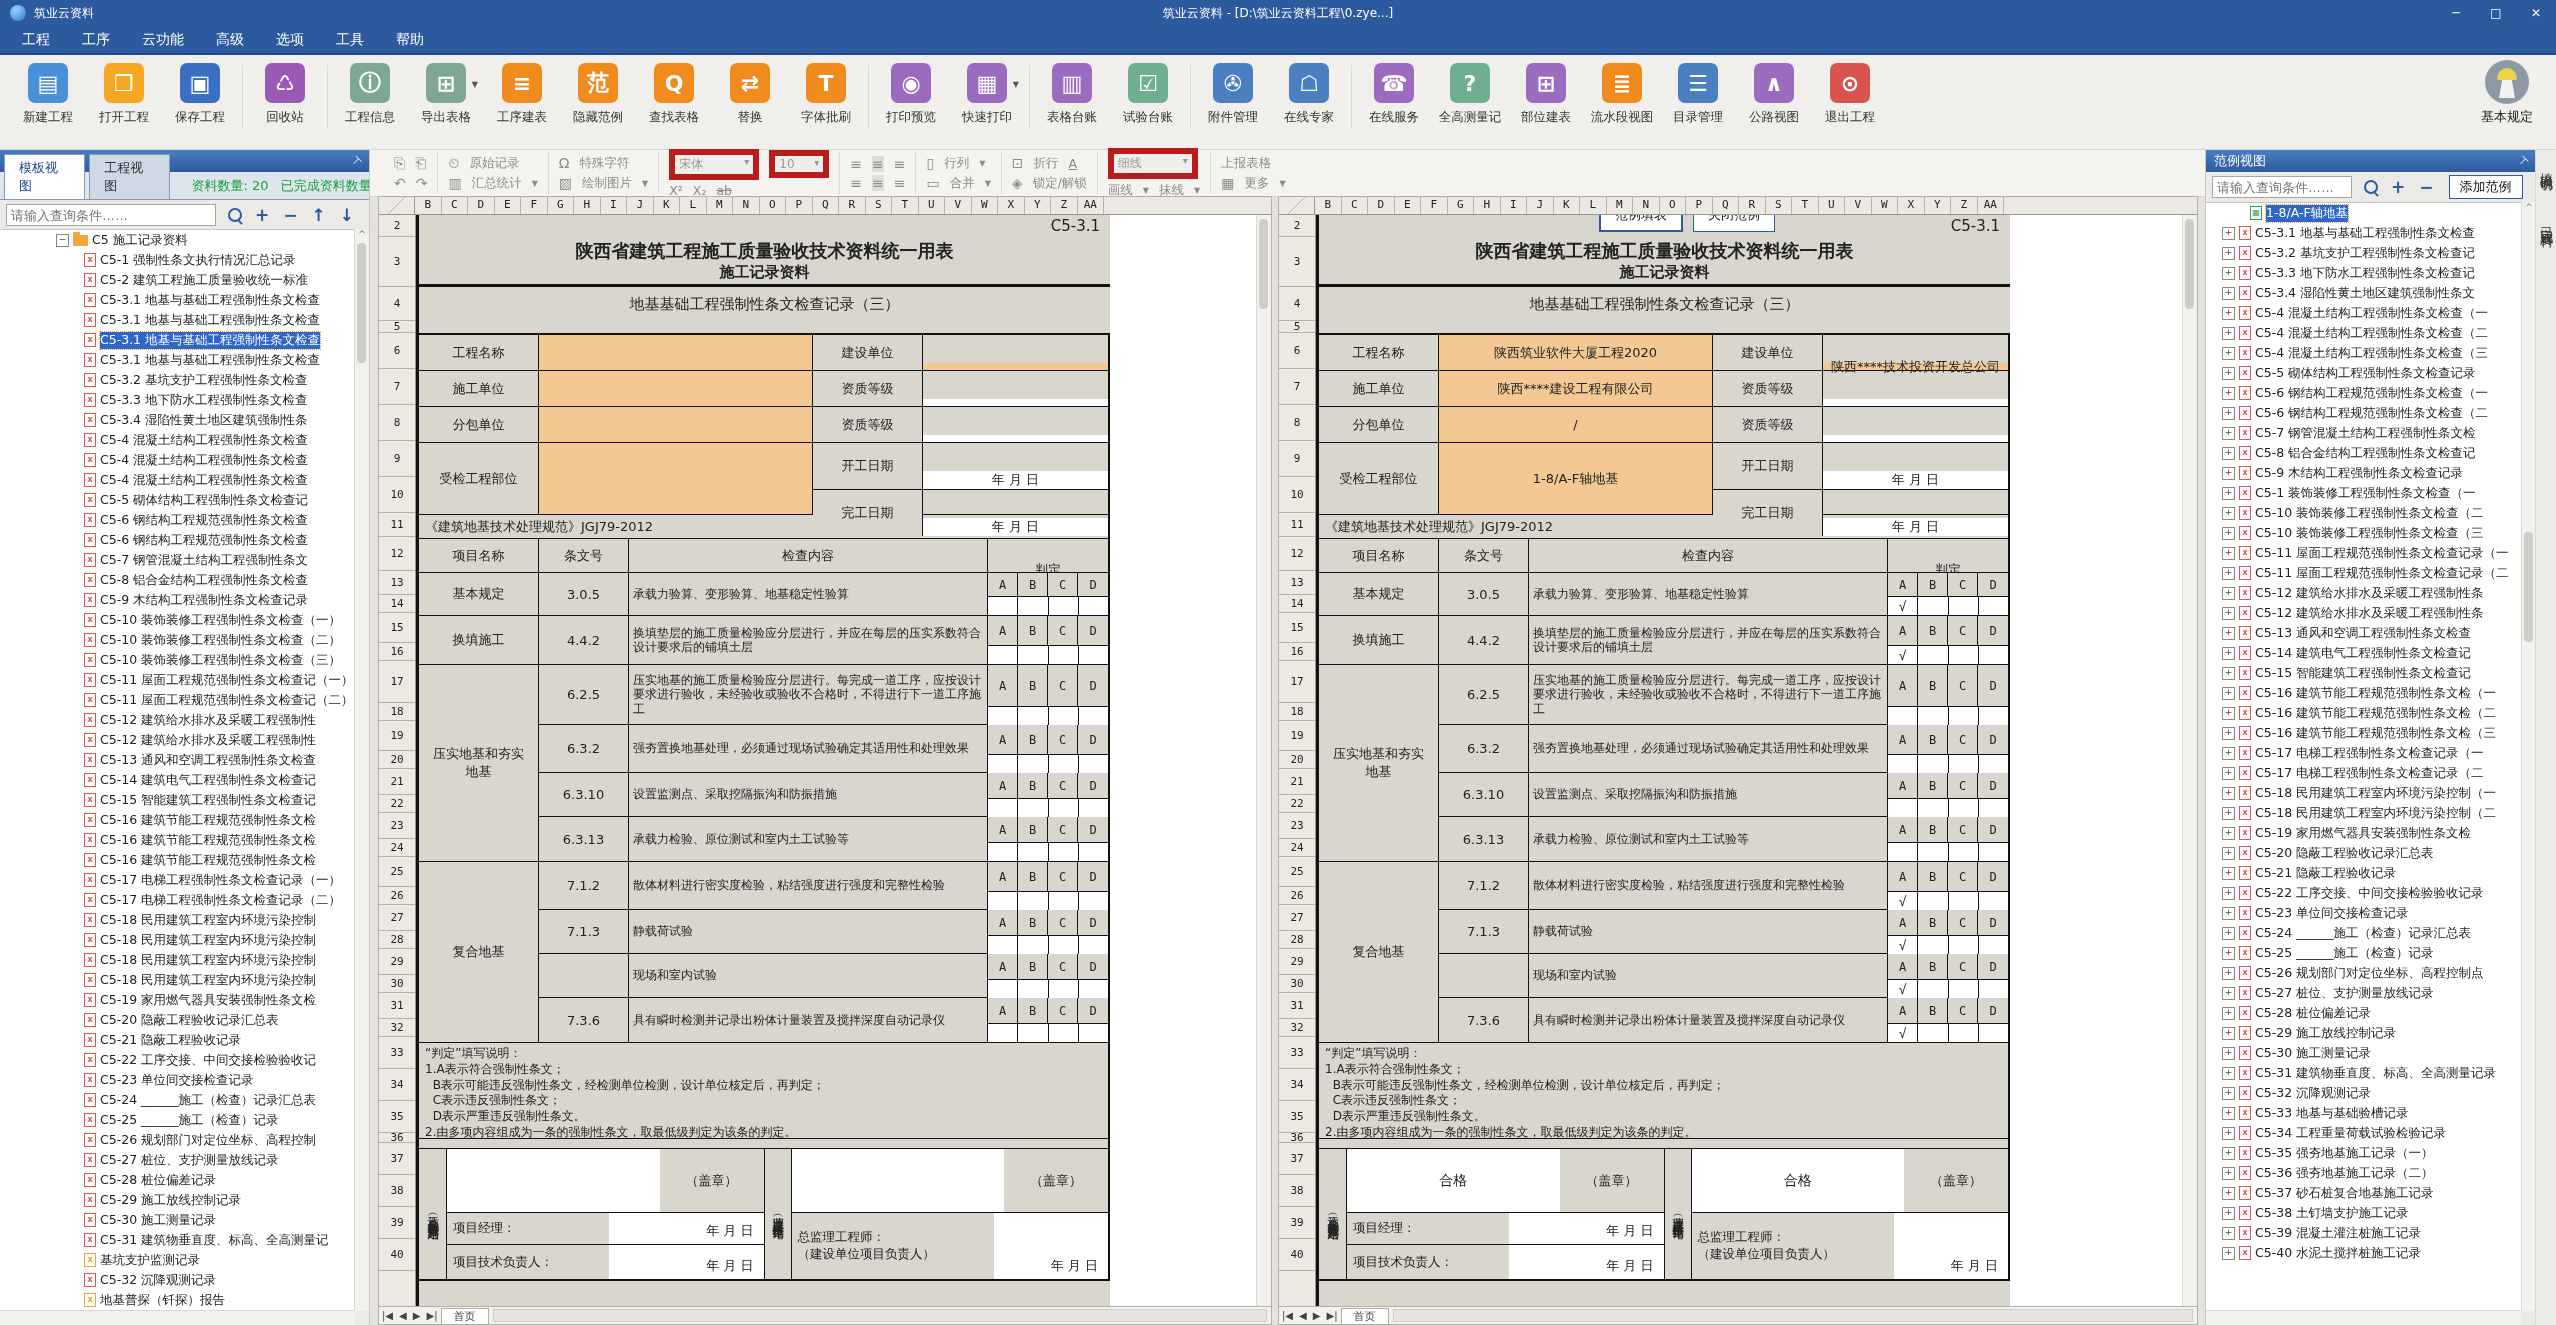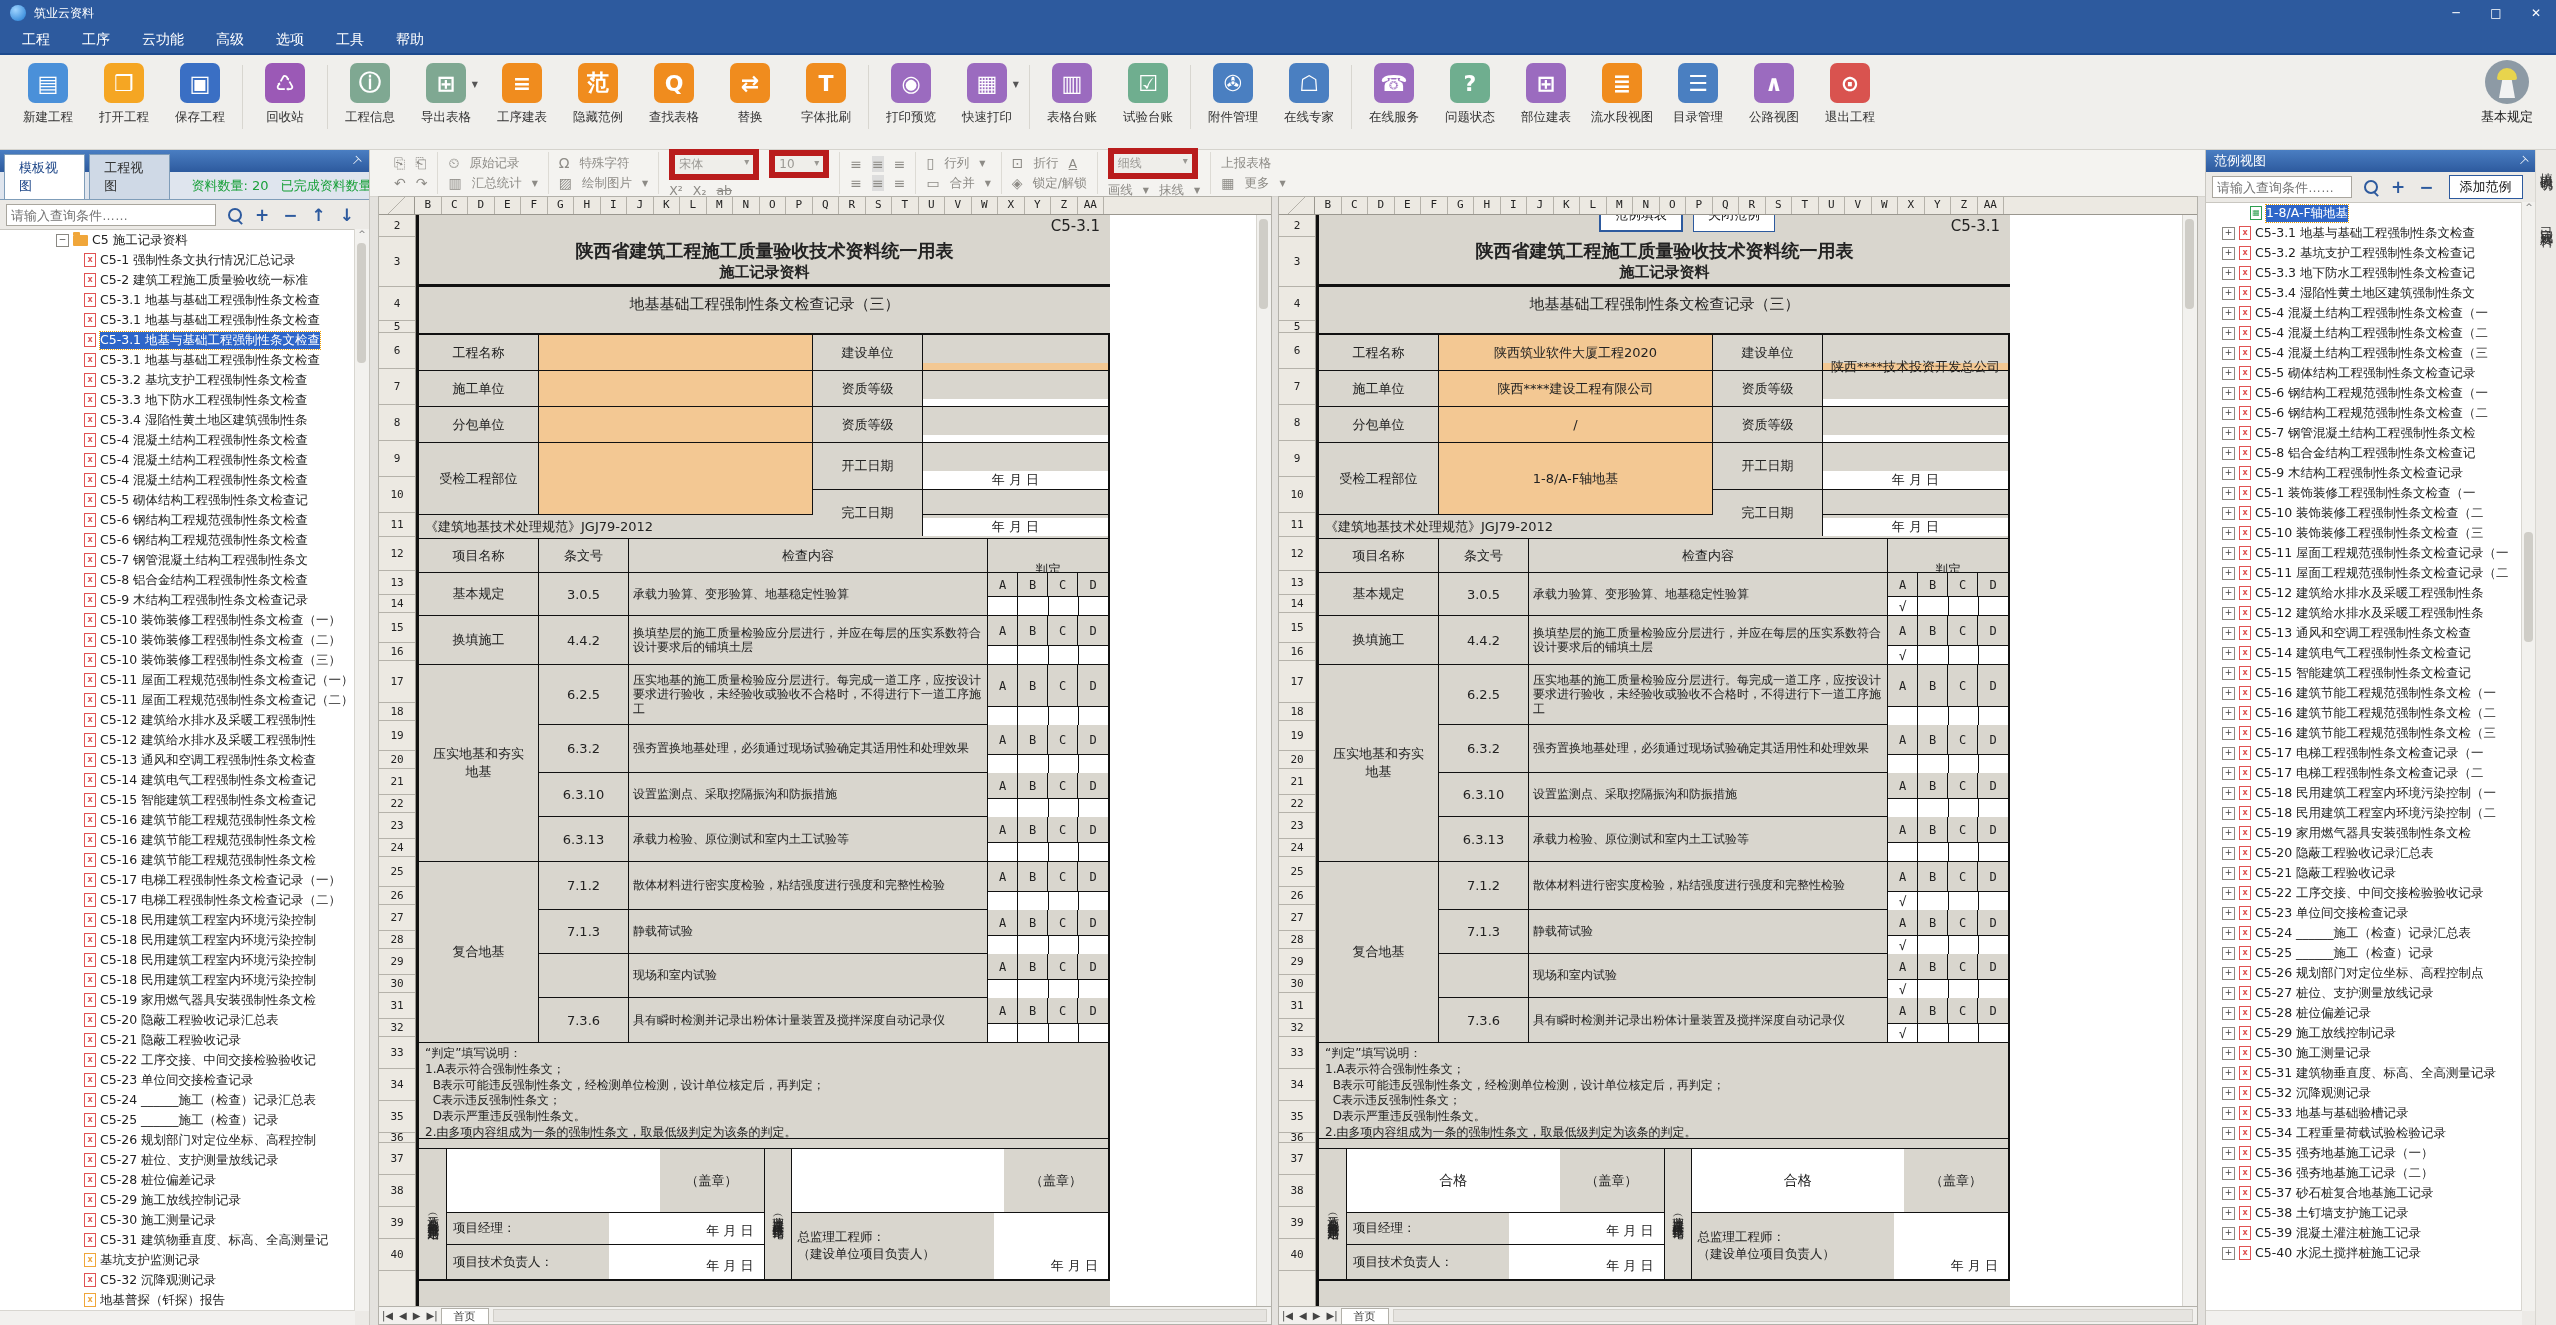--- a/index.html
+++ b/index.html
@@ -125,20 +125,21 @@
   #rb-tree{top:52px;bottom:14px;}
   #vstrip{position:absolute;right:0;top:0;width:20px;bottom:0;background:#eceae6;border-left:1px solid #d8d6d0;}
   .vtab{writing-mode:vertical-rl;text-orientation:upright;font-size:13px;color:#333;display:block;margin:12px auto;letter-spacing:2px;}
 </style>
 </head>
 <body>
 
 <div id="titlebar">
   <span id="app-icon"></span>
   <span id="app-name">筑业云资料</span>
+  <span id="win-title">筑业云资料 - [D:\筑业云资料工程\0.zye...]</span>
   <span id="win-controls">
     <span class="winbtn">─</span>
     <span class="winbtn">□</span>
     <span class="winbtn">✕</span>
   </span>
 </div>
 
 <div id="menubar">
 
 <span class="menu-item">工程</span>
@@ -224,21 +225,21 @@
       <div class="big" style="background: rgb(74, 127, 193);">☖</div>
       <div class="cap">在线专家</div>
     </div>
     <div class="tsep"></div>
     <div class="tbtn">
       <div class="big" style="background: rgb(155, 107, 191);">☎</div>
       <div class="cap">在线服务</div>
     </div>
     <div class="tbtn">
       <div class="big" style="background: rgb(111, 174, 143);">?</div>
-      <div class="cap">问题状态</div>
+      <div class="cap">全高测量记</div>
     </div>
     <div class="tbtn">
       <div class="big" style="background: rgb(155, 107, 191);">⊞</div>
       <div class="cap">部位建表</div>
     </div>
     <div class="tbtn">
       <div class="big" style="background: rgb(240, 140, 30);">≣</div>
       <div class="cap">流水段视图</div>
     </div>
     <div class="tbtn">

